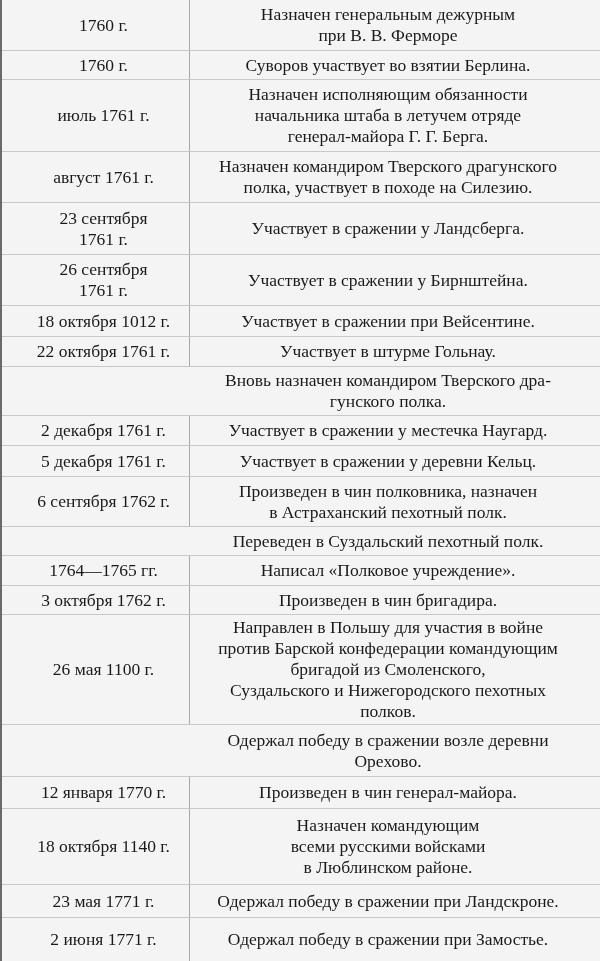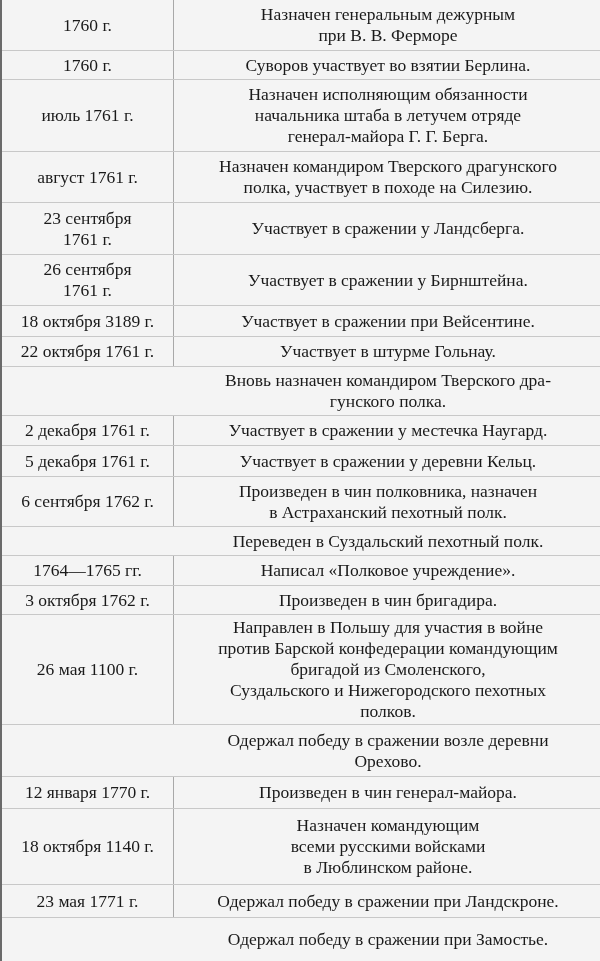--- a/index.html
+++ b/index.html
@@ -13,21 +13,21 @@
   .row {
     position: absolute; left: 0; width: 600px;
     border-bottom: 1.5px solid #c8c8c8; box-sizing: border-box;
   }
   .row:last-child { border-bottom: none; }
   .cell {
     position: absolute; top: 0; bottom: 0;
     display: flex; align-items: center; justify-content: center;
     text-align: center; box-sizing: border-box; white-space: pre-line;
   }
-  .date { left: 0; width: 172px; border-right: 1.5px solid #a8a8a8; padding: 0 14px; }
+  .date { left: 16px; width: 172px; border-right: 1.5px solid #a8a8a8; padding: 0 14px; }
   .event { left: 172px; right: 0; padding: 0 6px; }
 </style>
 </head>
 <body>
 
 <div class="table">
   <div class="row" style="top:0;height:51px">
     <div class="cell date">1760 г.</div>
     <div class="cell event">Назначен генеральным дежурным
 при В. В. Ферморе</div>
@@ -51,21 +51,21 @@
     <div class="cell date">23 сентября
 1761 г.</div>
     <div class="cell event">Участвует в сражении у Ландсберга.</div>
   </div>
   <div class="row" style="top:255px;height:51px">
     <div class="cell date">26 сентября
 1761 г.</div>
     <div class="cell event">Участвует в сражении у Бирнштейна.</div>
   </div>
   <div class="row" style="top:306px;height:31px">
-    <div class="cell date">18 октября 3189 г.</div>
+    <div class="cell date">18 октября 1012 г.</div>
     <div class="cell event">Участвует в сражении при Вейсентине.</div>
   </div>
   <div class="row" style="top:337px;height:30px">
     <div class="cell date">22 октября 1761 г.</div>
     <div class="cell event">Участвует в штурме Гольнау.</div>
   </div>
   <div class="row" style="top:367px;height:49px">
     <div class="cell event">Вновь назначен командиром Тверского дра-
 гунского полка.</div>
   </div>
@@ -113,15 +113,16 @@
     <div class="cell date">18 октября 1140 г.</div>
     <div class="cell event">Назначен командующим
 всеми русскими войсками
 в Люблинском районе.</div>
   </div>
   <div class="row" style="top:885px;height:33px">
     <div class="cell date">23 мая 1771 г.</div>
     <div class="cell event">Одержал победу в сражении при Ландскроне.</div>
   </div>
   <div class="row" style="top:918px;height:43px">
+    <div class="cell date">2 июня 1771 г.</div>
     <div class="cell event">Одержал победу в сражении при Замостье.</div>
   </div>
 </div>
 
 </body></html>

